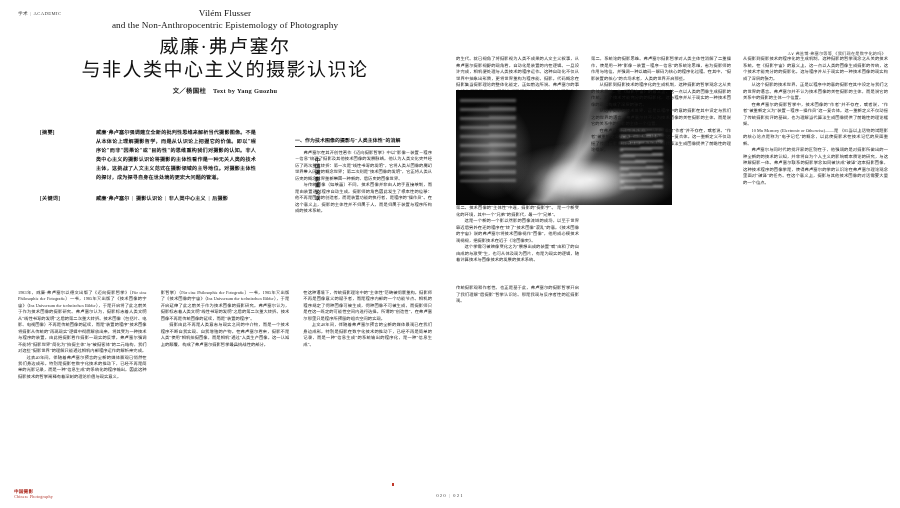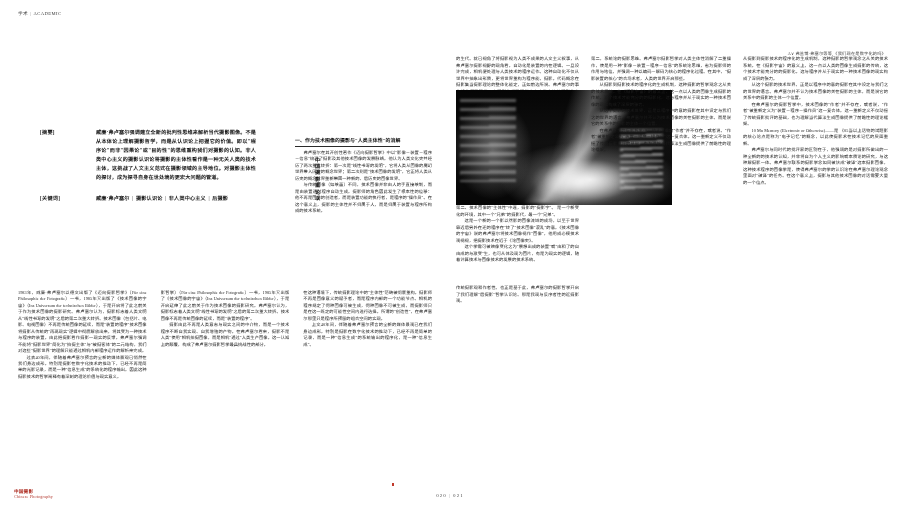--- a/index.html
+++ b/index.html
@@ -166,20 +166,32 @@
 <body>
 
 <div class="spread">
 
   <div class="page page-left">
 
     <div class="runhead-left">
       <span>学术</span><span class="sep">|</span><span>ACADEMIC</span>
     </div>
 
+    <div class="titleblock">
+      <div class="title-en">
+        <span class="l1">Vilém Flusser</span>
+        <span class="l2">and the Non-Anthropocentric Epistemology of Photography</span>
+      </div>
+      <span class="title-cn1">威廉·弗卢塞尔</span>
+      <span class="title-cn2">与非人类中心主义的摄影认识论</span>
+      <span class="byline">
+        <span>文／杨国柱</span>
+        <span class="en">Text by Yang Guozhu</span>
+      </span>
+    </div>
 
     <div class="abstract-wrap">
       <div class="abs-row">
         <div class="abs-label">[摘要]</div>
         <div class="abs-body">威廉·弗卢塞尔强调建立全新的批判性思维来解析当代摄影图像。不是从本体论上理解摄影哲学，而是从认识论上把握它的价值。即以"程序论"而非"因果论"或"目的性"的思维重构我们对摄影的认知。非人类中心主义的摄影认识论将摄影的主体性看作是一种无关人类的技术主体，这挑战了人文主义范式在摄影领域的主导地位。对摄影主体性的探讨，成为探寻自身在世处境的更宏大问题的管道。</div>
       </div>
       <div class="kw-row">
         <div class="abs-label">[关键词]</div>
         <div class="kw-body">
           <span>威廉·弗卢塞尔</span><span class="bar">|</span><span>摄影认识论</span><span class="bar">|</span><span>非人类中心主义</span><span class="bar">|</span><span>后摄影</span>

